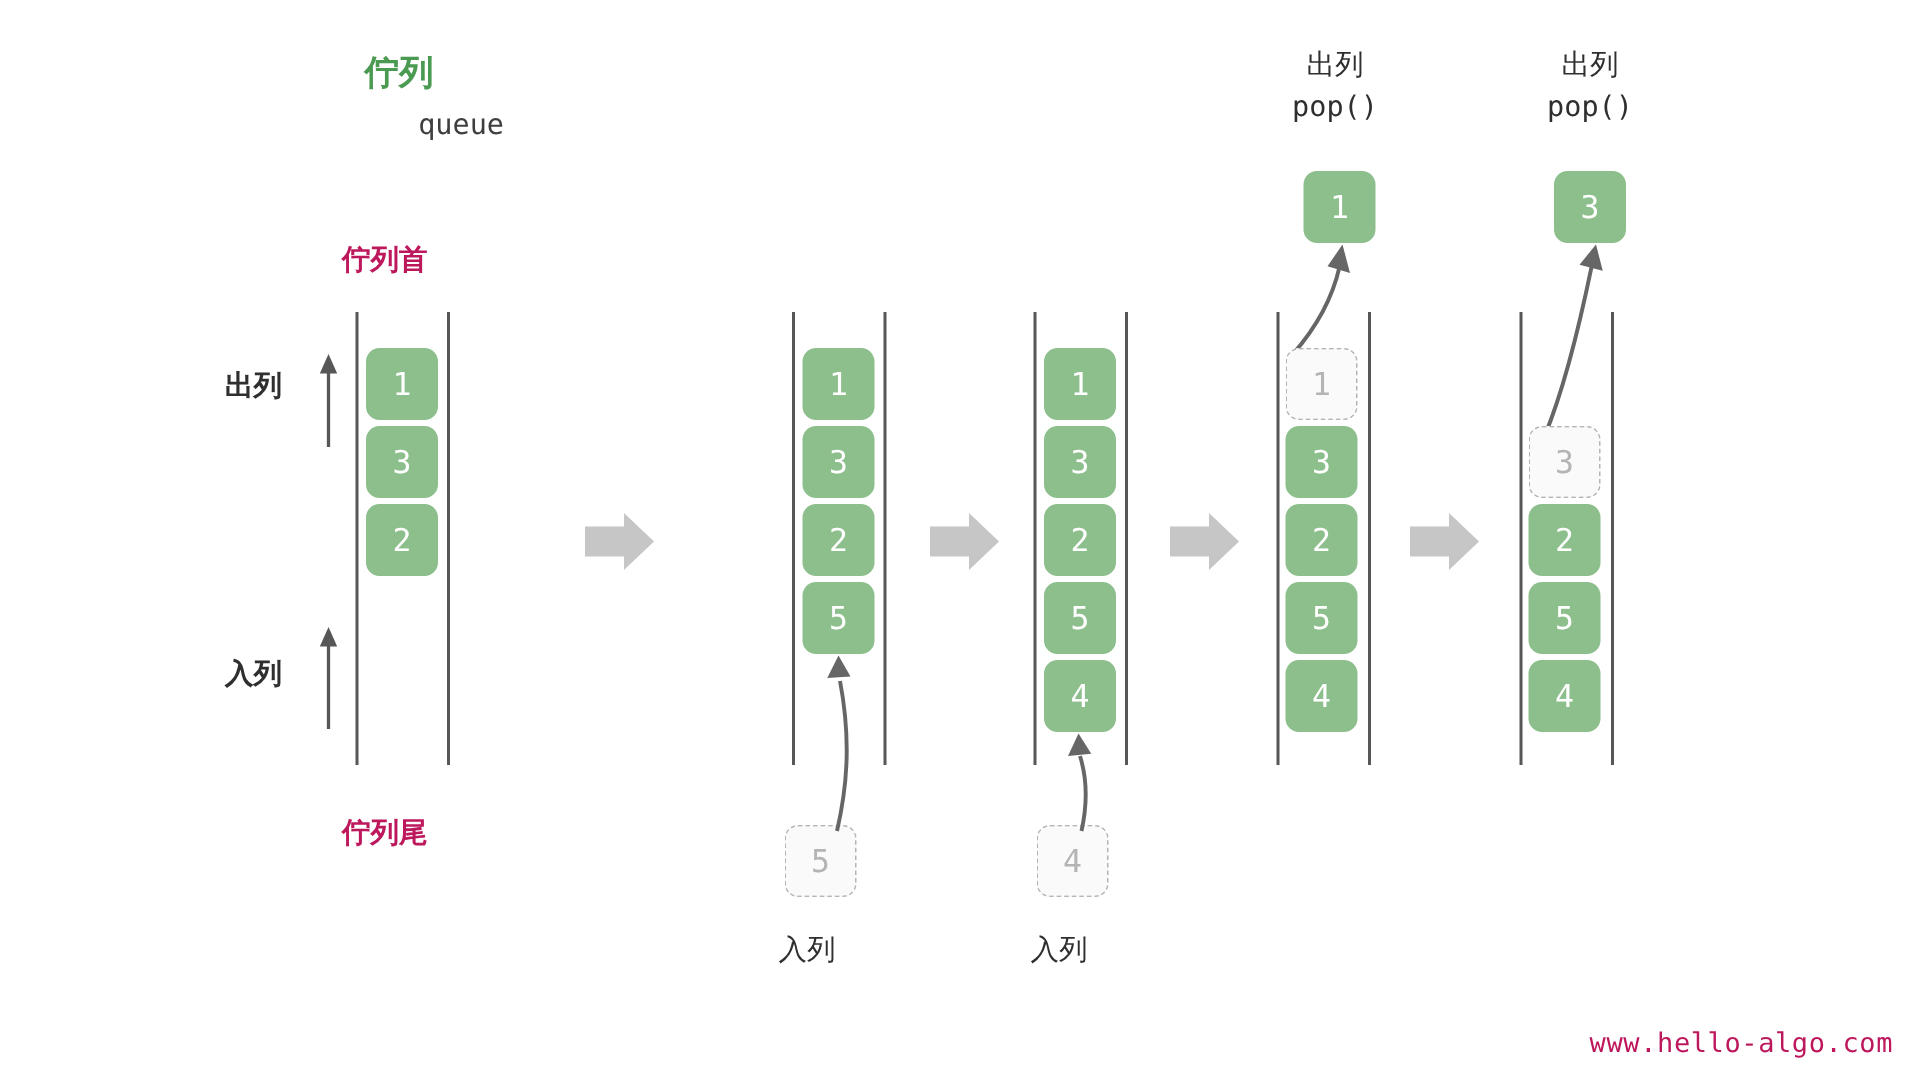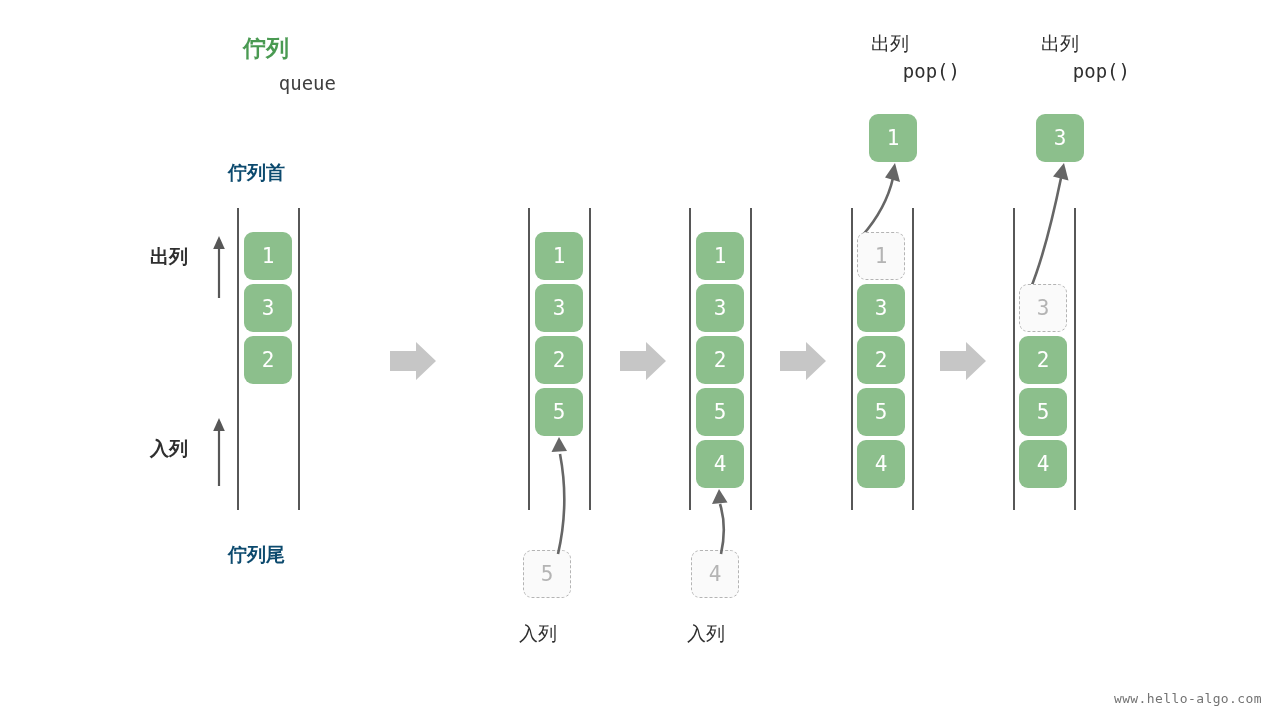--- a/index.html
+++ b/index.html
@@ -31,21 +31,21 @@
     font-family: "DejaVu Sans Mono", "Liberation Mono", monospace;
     color: #3f3f3f;
     text-align: right;
     white-space: nowrap;
   }
 
   .edge-label {
     position: absolute;
     font-size: 19px;
     font-weight: bold;
-    color: #0c4a6e;
+    color: #be185d;
     white-space: nowrap;
   }
 
   .side-label {
     position: absolute;
     font-size: 19px;
     font-weight: bold;
     color: #2f2f2f;
     white-space: nowrap;
   }
@@ -59,21 +59,20 @@
   .op-label .op-cn {
     font-size: 19px;
     color: #2f2f2f;
     display: block;
   }
   .op-label .op-code {
     font-size: 19px;
     font-family: "DejaVu Sans Mono", "Liberation Mono", monospace;
     color: #2f2f2f;
     display: block;
-    text-align: right;
   }
   .op-label .op-val {
     color: #3d8b40;
     font-weight: bold;
   }
 
   
   .rail {
     position: absolute;
     width: 1.6px;
@@ -104,23 +103,23 @@
   
   .flow-arrow { position: absolute; }
   .thin-arrow { position: absolute; }
   .curve-arrow { position: absolute; }
 
   
   .watermark {
     position: absolute;
     right: 18px;
     bottom: 14px;
-    font-size: 13px;
-    font-family: "DejaVu Sans Mono", "Liberation Mono", monospace;
-    color: #737373;
+    font-size: 18px;
+    font-family: "DejaVu Sans Mono", "Liberation Mono", monospace;
+    color: #be185d;
     letter-spacing: 0.4px;
   }
 </style>
 </head>
 <body>
 
 <div class="title-cn" style="left:196px; top:33px; width:140px;">佇列</div>
 <div class="title-en" style="left:196px; top:72px; width:140px;">queue</div>
 
 <div class="edge-label" style="left:228px; top:160px;">佇列首</div>

